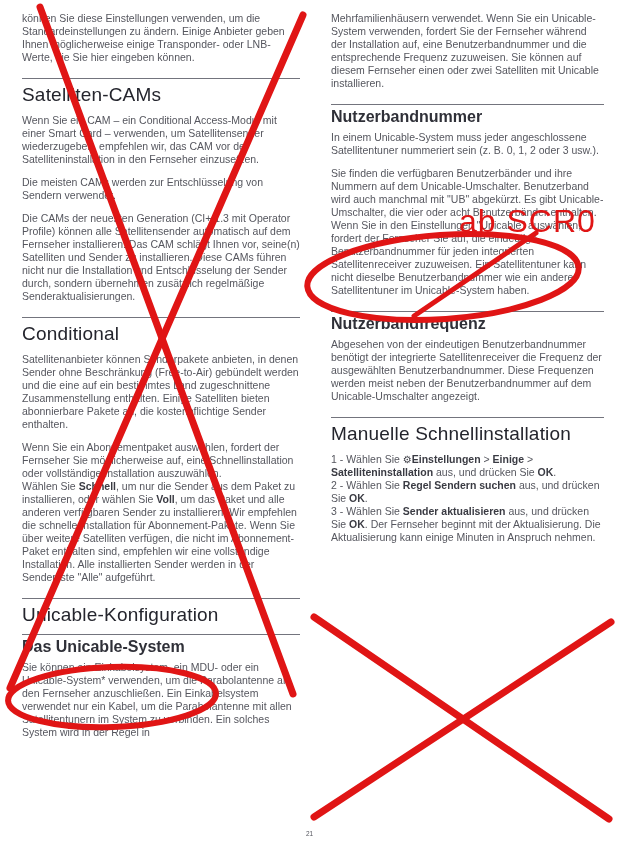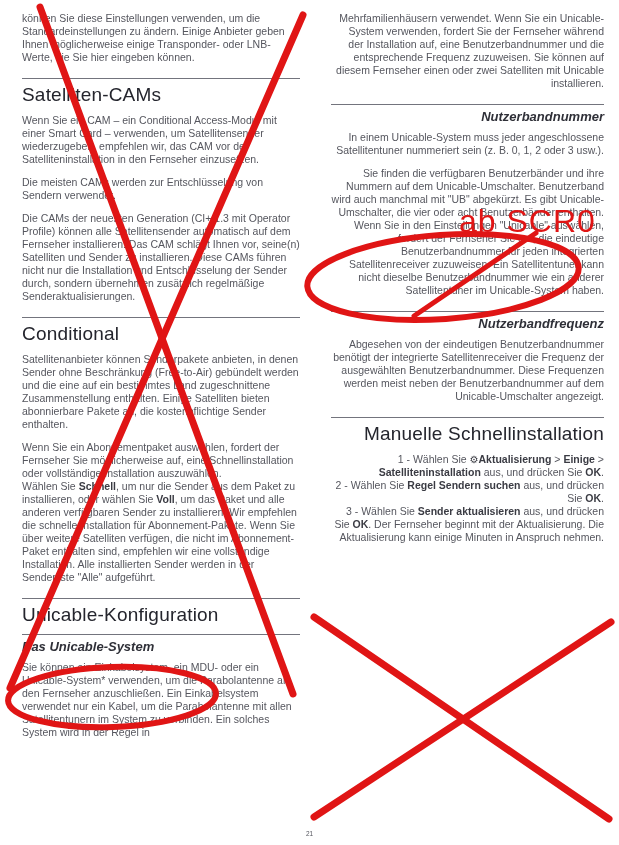--- a/index.html
+++ b/index.html
@@ -2,25 +2,25 @@
 <html><head>
 <meta charset="utf-8">
 <style>
   html,body{margin:0;padding:0;background:#ffffff;}
   .page{
     position:relative;width:619px;height:845px;background:#ffffff;overflow:hidden;
     font-family:"Liberation Sans",sans-serif;font-size:10.5px;line-height:13px;color:#55565e;
   }
   .col{position:absolute;top:12px;}
   .col.left{left:22px;width:278px;}
-  .col.right{left:331px;width:273px;text-align:right;}
+  .col.right{left:331px;width:273px;}
   .col p{margin:0 0 10px 0;}
   .col p.tight{margin:0;}
   .col h2{font-size:19px;line-height:22px;font-weight:400;color:#24252d;margin:0 0 8px 0;padding-top:5px;letter-spacing:.2px;}
-  .col h3{font-size:13px;line-height:13px;font-weight:700;color:#2f3038;margin:0 0 8px 0;padding-top:5px;font-style:italic;}
+  .col h3{font-size:16px;line-height:13px;font-weight:700;color:#2f3038;margin:0 0 8px 0;padding-top:5px;}
   .col b{font-weight:700;color:#3a3b43;}
   .rule{border-top:1.4px solid #73747d;margin-top:14px;height:0;}
   .rule.sub{margin-top:0;}
   .gear{font-size:10px;color:#3a3b43;}
   .pagenum{position:absolute;left:0;right:0;top:827px;text-align:center;font-size:6.5px;color:#55565e;}
   .overlay{position:absolute;left:0;top:0;width:619px;height:845px;pointer-events:none;}
   .overlay *{fill:none;stroke-linecap:round;}
   .scr0{
     position:absolute;left:459px;top:203px;width:170px;
     font-size:32px;line-height:36px;letter-spacing:1px;font-weight:400;white-space:nowrap;
@@ -53,21 +53,21 @@
       <p>Mehrfamilienhäusern verwendet. Wenn Sie ein Unicable-System verwenden, fordert Sie der Fernseher während der Installation auf, eine Benutzerbandnummer und die entsprechende Frequenz zuzuweisen. Sie können auf diesem Fernseher einen oder zwei Satelliten mit Unicable installieren.</p>
       <div class="rule"></div>
       <h3>Nutzerbandnummer</h3>
       <p>In einem Unicable-System muss jeder angeschlossene Satellitentuner nummeriert sein (z. B. 0, 1, 2 oder 3 usw.).</p>
       <p>Sie finden die verfügbaren Benutzerbänder und ihre Nummern auf dem Unicable-Umschalter. Benutzerband wird auch manchmal mit "UB" abgekürzt. Es gibt Unicable-Umschalter, die vier oder acht Benutzerbänder enthalten. Wenn Sie in den Einstellungen "Unicable" auswählen, fordert der Fernseher Sie auf, die eindeutige Benutzerbandnummer für jeden integrierten Satellitenreceiver zuzuweisen. Ein Satellitentuner kann nicht dieselbe Benutzerbandnummer wie ein anderer Satellitentuner im Unicable-System haben.</p>
       <div class="rule"></div>
       <h3>Nutzerbandfrequenz</h3>
       <p>Abgesehen von der eindeutigen Benutzerbandnummer benötigt der integrierte Satellitenreceiver die Frequenz der ausgewählten Benutzerbandnummer. Diese Frequenzen werden meist neben der Benutzerbandnummer auf dem Unicable-Umschalter angezeigt.</p>
       <div class="rule"></div>
       <h2>Manuelle Schnellinstallation</h2>
-      <p class="tight">1 -  Wählen Sie  <span class="gear">⚙</span><b>Aktualisierung</b> &gt; <b>Einige</b> &gt;</p>
+      <p class="tight">1 -  Wählen Sie  <span class="gear">⚙</span><b>Einstellungen</b> &gt; <b>Einige</b> &gt;</p>
       <p class="tight"><b>Satelliteninstallation</b> aus, und drücken Sie  <b>OK</b>.</p>
       <p class="tight">2 -  Wählen Sie  <b>Regel Sendern suchen</b> aus, und drücken Sie  <b>OK</b>.</p>
       <p class="tight">3 -  Wählen Sie <b>Sender aktualisieren</b> aus, und drücken Sie <b>OK</b>. Der Fernseher beginnt mit der Aktualisierung. Die Aktualisierung kann einige Minuten in Anspruch nehmen.</p>
     </div>
 
   <div class="pagenum">21</div>
 
   <svg class="overlay" viewBox="0 0 619 845" xmlns="http://www.w3.org/2000/svg">
     <line x1="40" y1="7" x2="293" y2="694" stroke-width="7" stroke="#e01515"></line>
     <line x1="303" y1="15" x2="10" y2="688" stroke-width="7" stroke="#e01515"></line>

